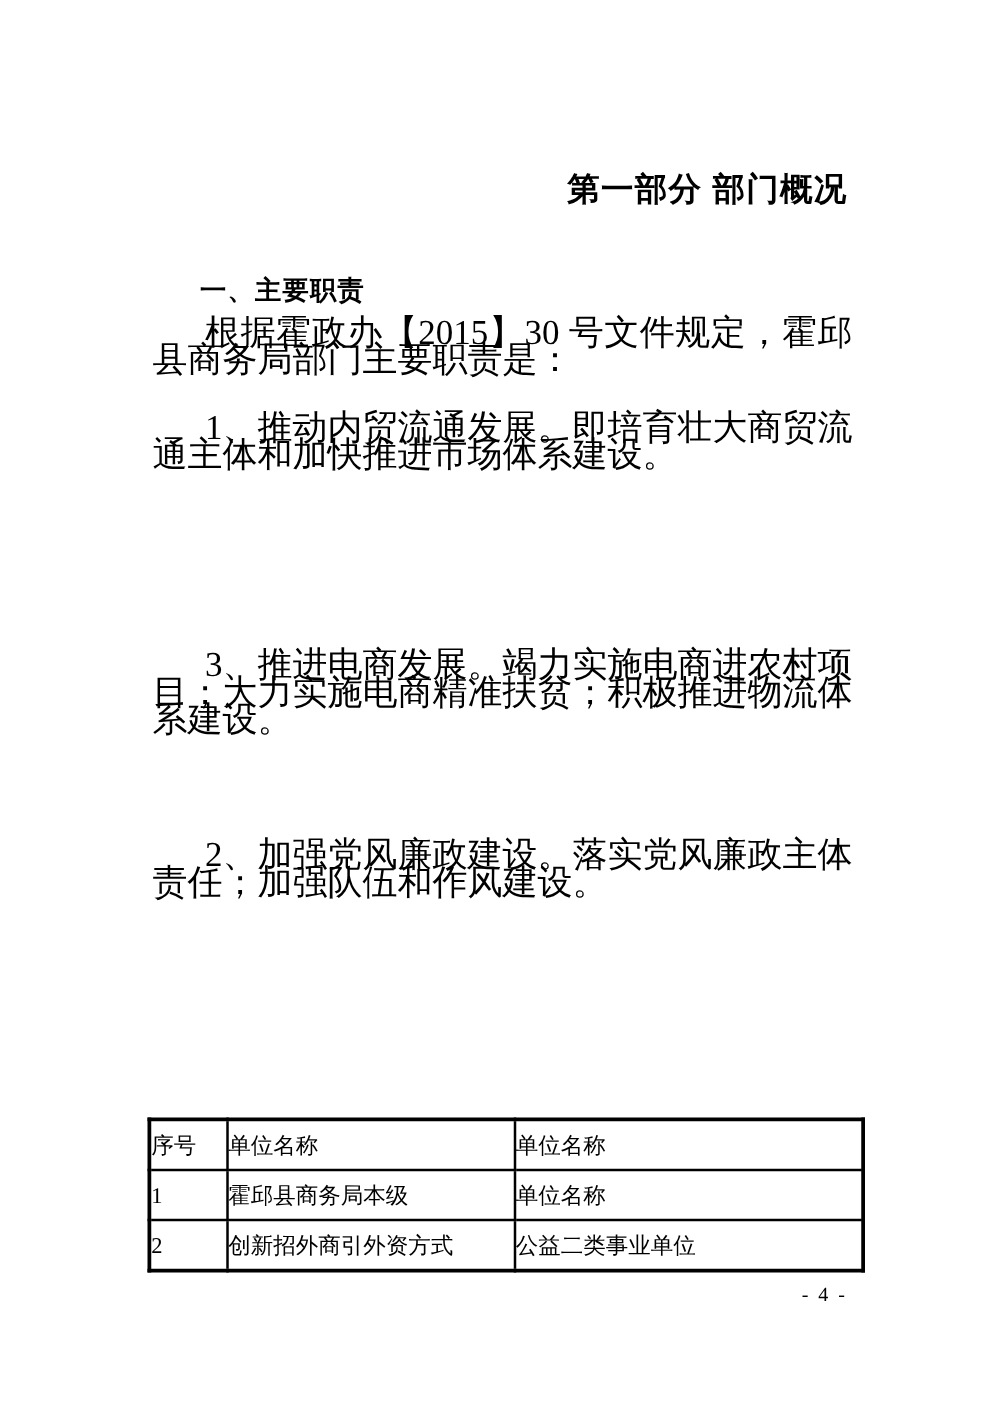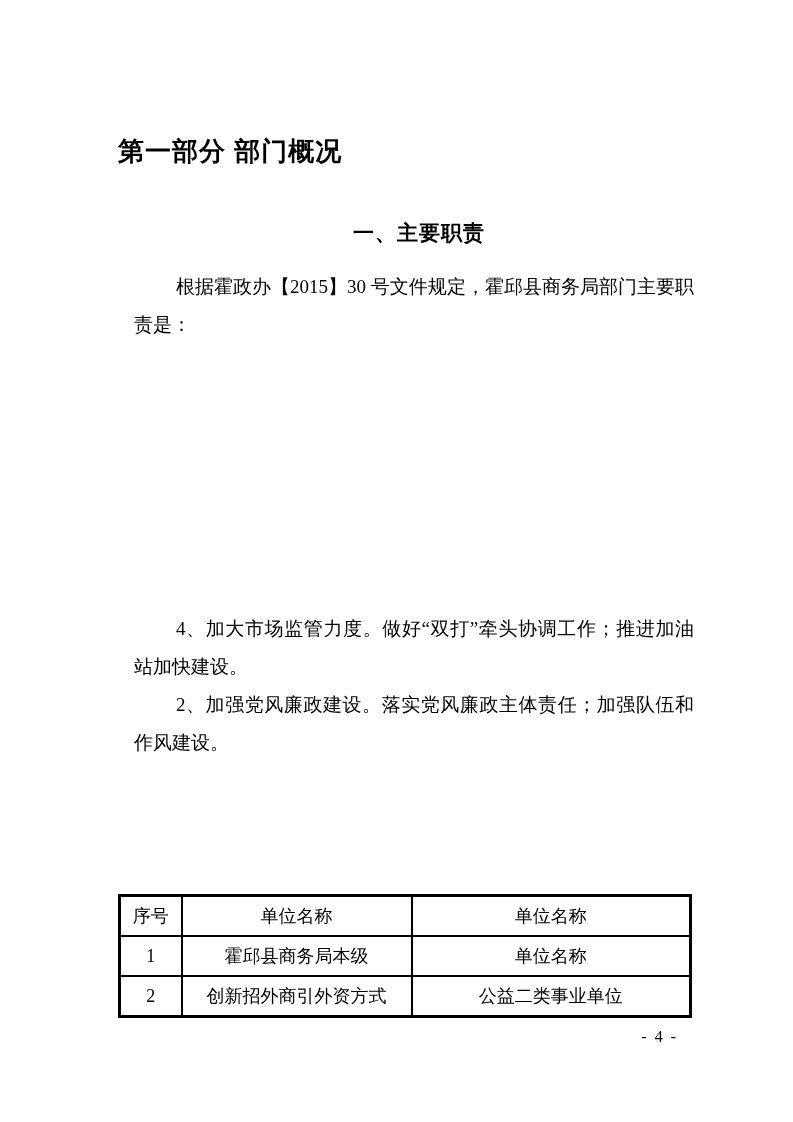--- a/index.html
+++ b/index.html
@@ -17,65 +17,64 @@
     overflow: hidden;
   }
   .doc-title {
     position: absolute;
     left: 118px;
     top: 132px;
     width: 560px;
     height: 38px;
     line-height: 38px;
     margin: 0;
-    text-align: left;
+    text-align: right;
     font-family: "Liberation Sans", "DejaVu Sans", sans-serif;
     font-weight: bold;
     font-size: 26px;
     letter-spacing: 1px;
   }
   .sec-heading {
     position: absolute;
     left: 118px;
     width: 560px;
     height: 38px;
     line-height: 38px;
     margin: 0;
     font-family: "Liberation Sans", "DejaVu Sans", sans-serif;
     font-weight: bold;
     font-size: 21px;
     text-indent: 42px;
     letter-spacing: 1px;
-    text-align: center;
   }
   .para {
     position: absolute;
     left: 118px;
     width: 560px;
-    margin: 16px;
-    font-size: 19px;
-    line-height: 38px;
+    margin: 4px;
+    font-size: 28px;
+    line-height: 22px;
     text-align: justify;
     text-justify: inter-character;
     text-align-last: left;
     text-indent: 42px;
   }
   .budget-table {
     position: absolute;
     left: 118px;
     top: 894px;
     width: 571px;
     border-collapse: collapse;
     table-layout: fixed;
     border: 3px solid #000;
   }
   .budget-table th,
   .budget-table td {
     border: 2px solid #000;
-    text-align: center;
+    text-align: left;
     vertical-align: middle;
     font-size: 18px;
     font-weight: normal;
     padding: 0;
     height: 38px;
   }
   .page-num {
     position: absolute;
     top: 1028px;
     right: 115px;
@@ -87,21 +86,22 @@
 </head>
 <body>
 
 <div class="page">
 
   <h1 class="doc-title">第一部分 部门概况</h1>
 
   <h2 class="sec-heading" style="top:214px">一、主要职责</h2>
 
   <p class="para" style="top:252px">根据霍政办【2015】30 号文件规定，霍邱县商务局部门主要职责是：</p>
-  <p class="para" style="top:594px">4、加大市场监管力度。做好“双打”牵头协调工作；推进加油站加快建设。</p>
+  <p class="para" style="top:328px">1、推动内贸流通发展。即培育壮大商贸流通主体和加快推进市场体系建设。</p>
+  <p class="para" style="top:518px">3、推进电商发展。竭力实施电商进农村项目；大力实施电商精准扶贫；积极推进物流体系建设。</p>
   <p class="para" style="top:670px">2、加强党风廉政建设。落实党风廉政主体责任；加强队伍和作风建设。</p>
 
 
 
   <table class="budget-table">
     <colgroup>
       <col style="width:62px">
       <col style="width:230px">
       <col style="width:279px">
     </colgroup>

